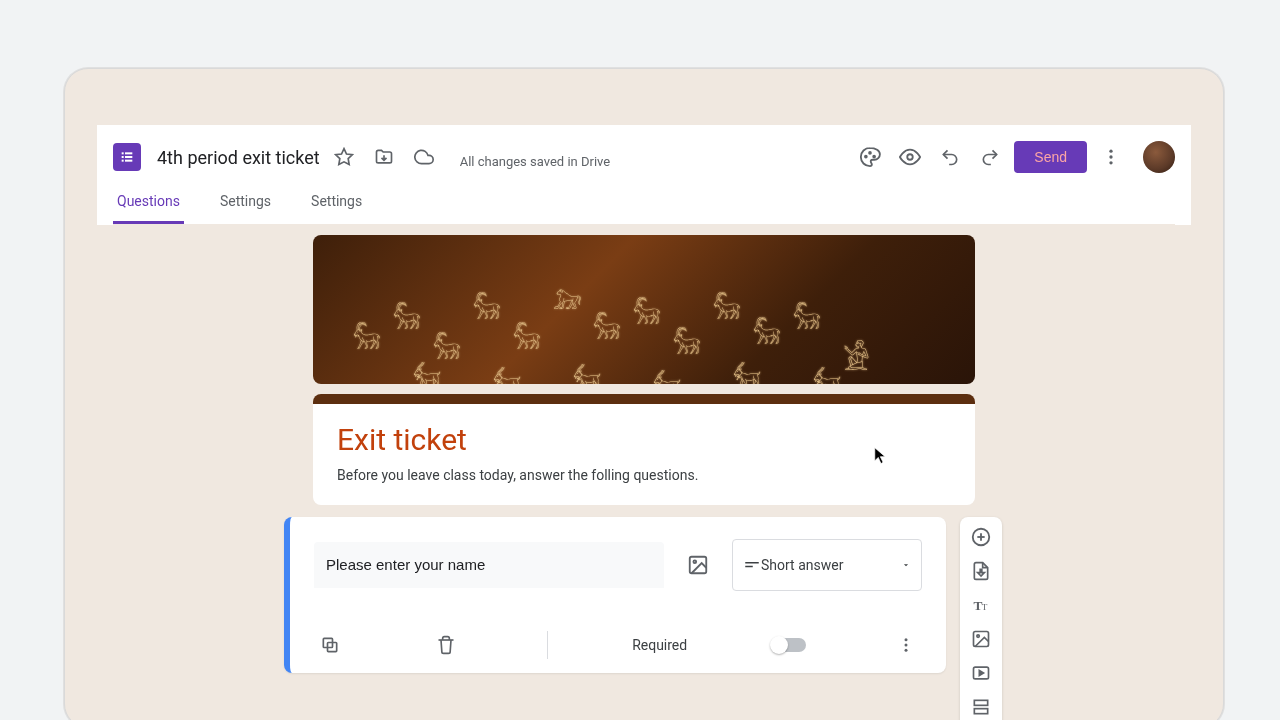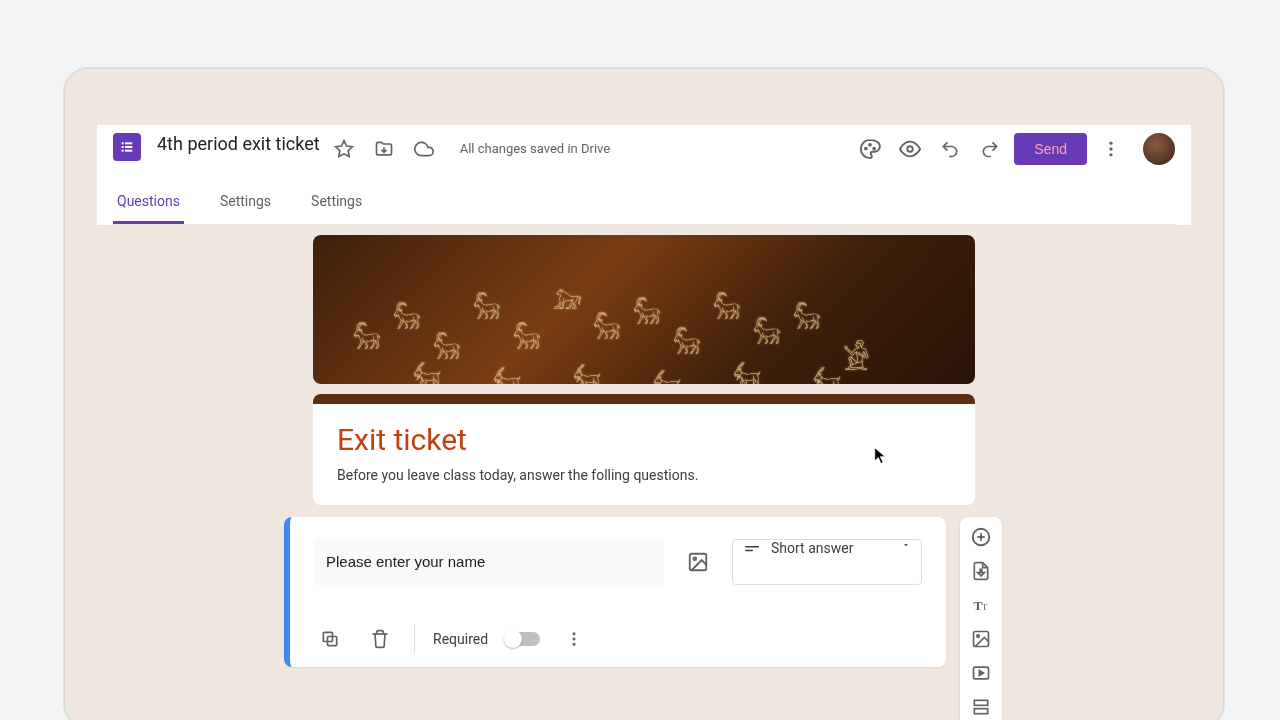--- a/index.html
+++ b/index.html
@@ -32,21 +32,21 @@
     background: #f0e8e0;
     display: flex;
     flex-direction: column;
   }
   .topbar {
     background: #fff;
     padding: 8px 16px 0 16px;
   }
   .topbar-row {
     display: flex;
-    align-items: flex-start;
+    align-items: center;
     height: 48px;
     gap: 8px;
   }
   .logo {
     width: 28px; height: 28px;
     background: #673ab7;
     border-radius: 4px;
     display: flex; align-items: center; justify-content: center;
     color: #fff;
     margin-right: 8px;
@@ -182,43 +182,43 @@
     border-radius: 4px 4px 0 0;
   }
   .img-add {
     width: 36px; height: 36px;
     color: #5f6368;
     display: flex; align-items: center; justify-content: center;
     cursor: pointer;
   }
   .type-select {
     width: 190px;
-    height: 46px;
+    height: 52px;
     border: 1px solid #dadce0;
     border-radius: 4px;
     display: flex;
+    align-items: center;
     padding: 0 10px;
-    gap: 10px;
     cursor: pointer;
     color: #3c4043;
     font-size: 14px;
   }
   .type-select .sel-spacer { flex: 1; }
   .sa-text {
     margin-top: 22px;
     font-size: 14px;
     color: #9aa0a6;
     border-bottom: 1px dotted #dadce0;
     width: 55%;
     padding-bottom: 6px;
   }
   .qc-bottom {
     margin-top: 34px;
     display: flex;
-    justify-content: flex-start;
+    justify-content: space-between;
     align-items: center;
     gap: 18px;
     height: 40px;
   }
   .req-label {
     font-size: 14px;
     color: #3c4043;
   }
   .toggle {
     width: 34px; height: 14px;

